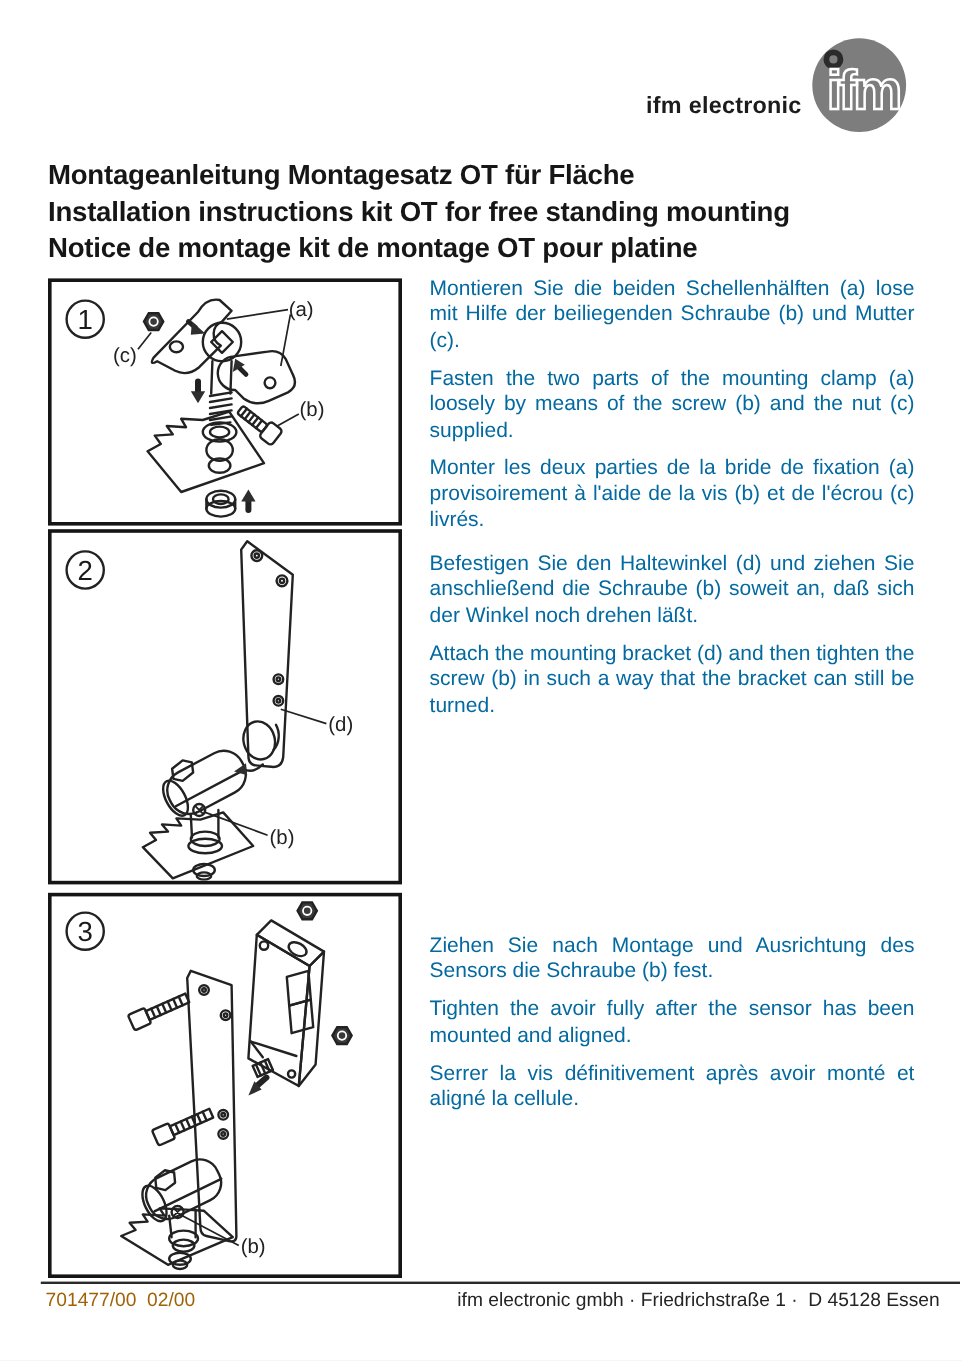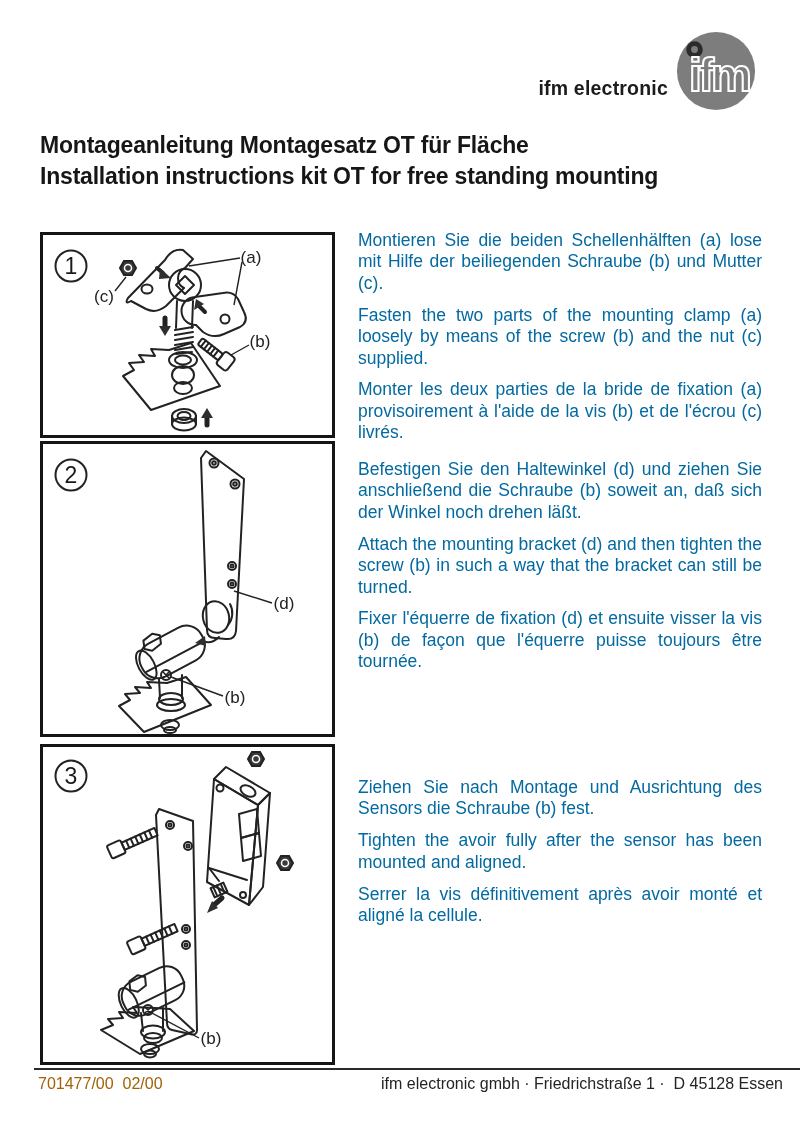--- a/index.html
+++ b/index.html
@@ -61,20 +61,21 @@
     <svg viewBox="0 0 86 86" width="84" height="88">
       <circle cx="43" cy="43" r="40" fill="#7d7d7d"></circle>
       <circle cx="21" cy="21" r="6" fill="none" stroke="#2b2b2b" stroke-width="5"></circle>
       <text x="46" y="63" text-anchor="middle" font-size="47" font-weight="bold" fill="none" stroke="#ffffff" stroke-width="2.1" letter-spacing="-3" font-family="Liberation Sans, sans-serif">ifm</text>
     </svg>
   </div>
 
   <div class="title">
     <div>Montageanleitung Montagesatz OT für Fläche</div>
     <div>Installation instructions kit OT for free standing mounting</div>
+    <div>Notice de montage kit de montage OT pour platine</div>
   </div>
 
   <div class="figbox" id="fig1">
     <svg viewBox="0 0 289 200" width="289" height="200">
       <g class="ln">
         <circle cx="28" cy="31" r="15.5"></circle>
 
         <path d="M85,63 L122,25 Q129,13 140,15 L150,24 L142,33 A11,11 0 0 0 141,53 L123,71 Q113,79 103,74 L88,66 Q81,70 85,63 Z"></path>
         <ellipse cx="104" cy="54" rx="5.5" ry="4.5"></ellipse>
 
@@ -245,21 +246,20 @@
   </div>
 
   <div class="steptext" id="text1">
     <p>Montieren Sie die beiden Schellenhälften (a) lose mit Hilfe der beiliegenden Schraube (b) und Mutter (c).</p>
     <p>Fasten the two parts of the mounting clamp (a) loosely by means of the screw (b) and the nut (c) supplied.</p>
     <p>Monter les deux parties de la bride de fixation (a) provisoirement à l'aide de la vis (b) et de l'écrou (c) livrés.</p>
   </div>
   <div class="steptext" id="text2">
     <p>Befestigen Sie den Haltewinkel (d) und ziehen Sie anschließend die Schraube (b) soweit an, daß sich der Winkel noch drehen läßt.</p>
     <p>Attach the mounting bracket (d) and then tighten the screw (b) in such a way that the bracket can still be turned.</p>
-    <p>Fixer l'équerre de fixation (d) et ensuite visser la vis (b) de façon que l'équerre puisse toujours être tournée.</p>
   </div>
   <div class="steptext" id="text3">
     <p>Ziehen Sie nach Montage und Ausrichtung des Sensors die Schraube (b) fest.</p>
     <p>Tighten the avoir fully after the sensor has been mounted and aligned.</p>
     <p>Serrer la vis définitivement après avoir monté et aligné la cellule.</p>
   </div>
 
   <div class="footer-rule"></div>
   <div class="footer-left">701477/00  02/00</div>
   <div class="footer-right">ifm electronic gmbh · Friedrichstraße 1 ·  D 45128 Essen</div>

